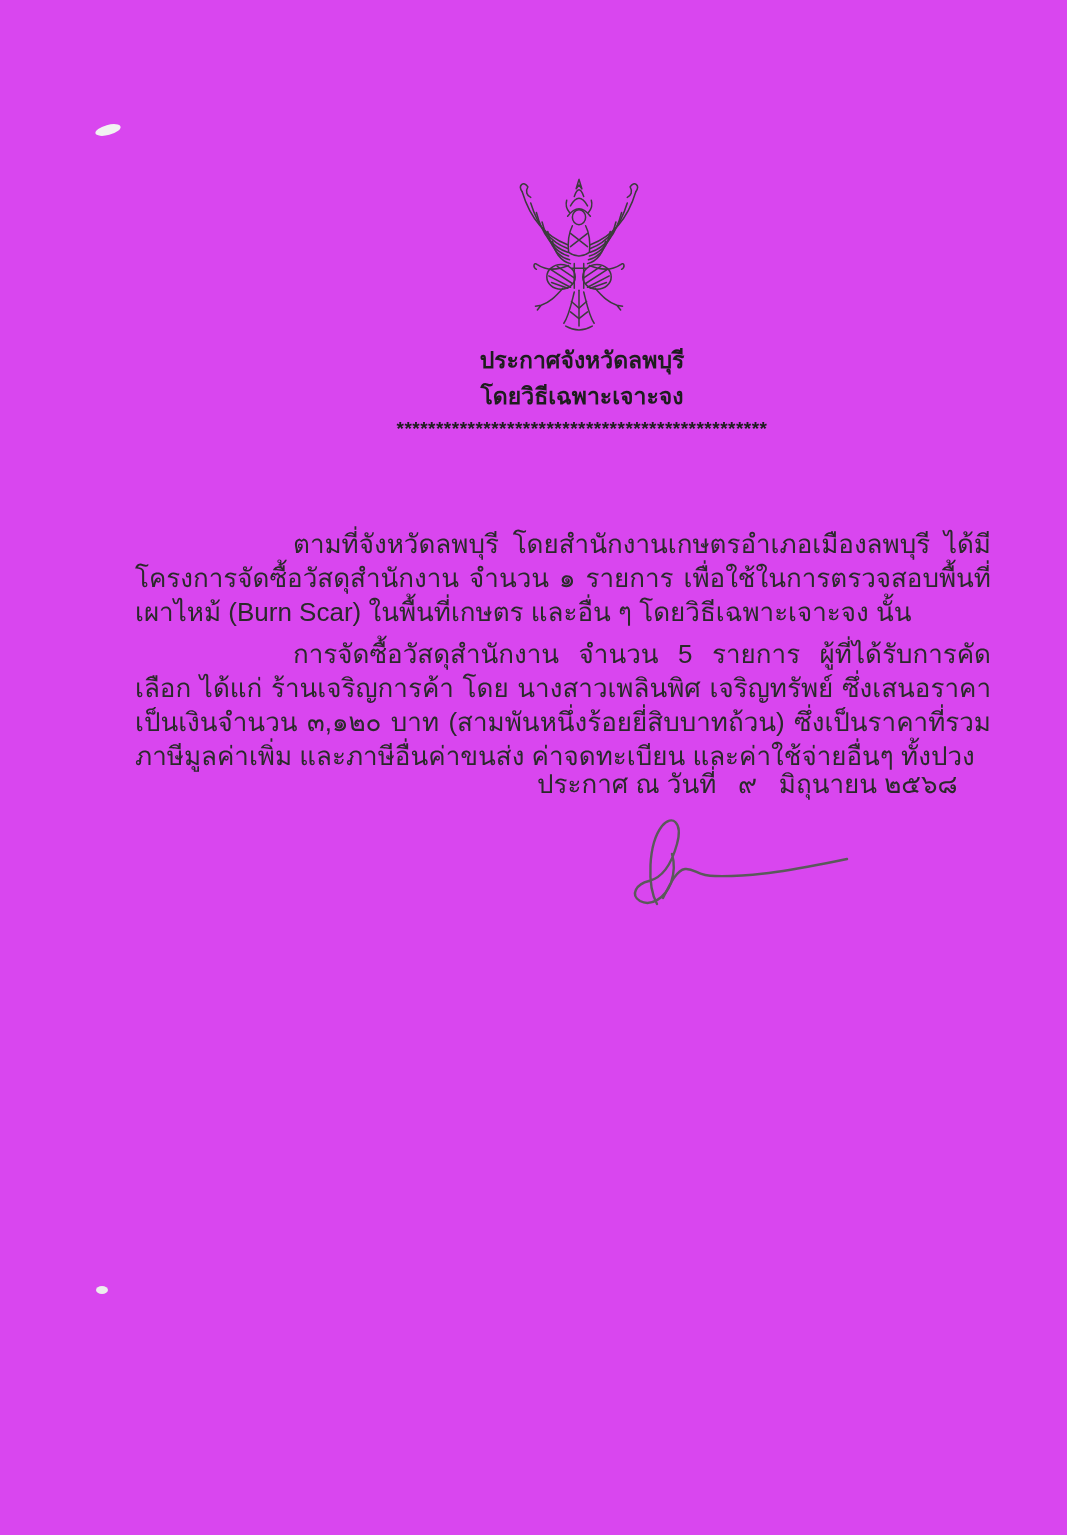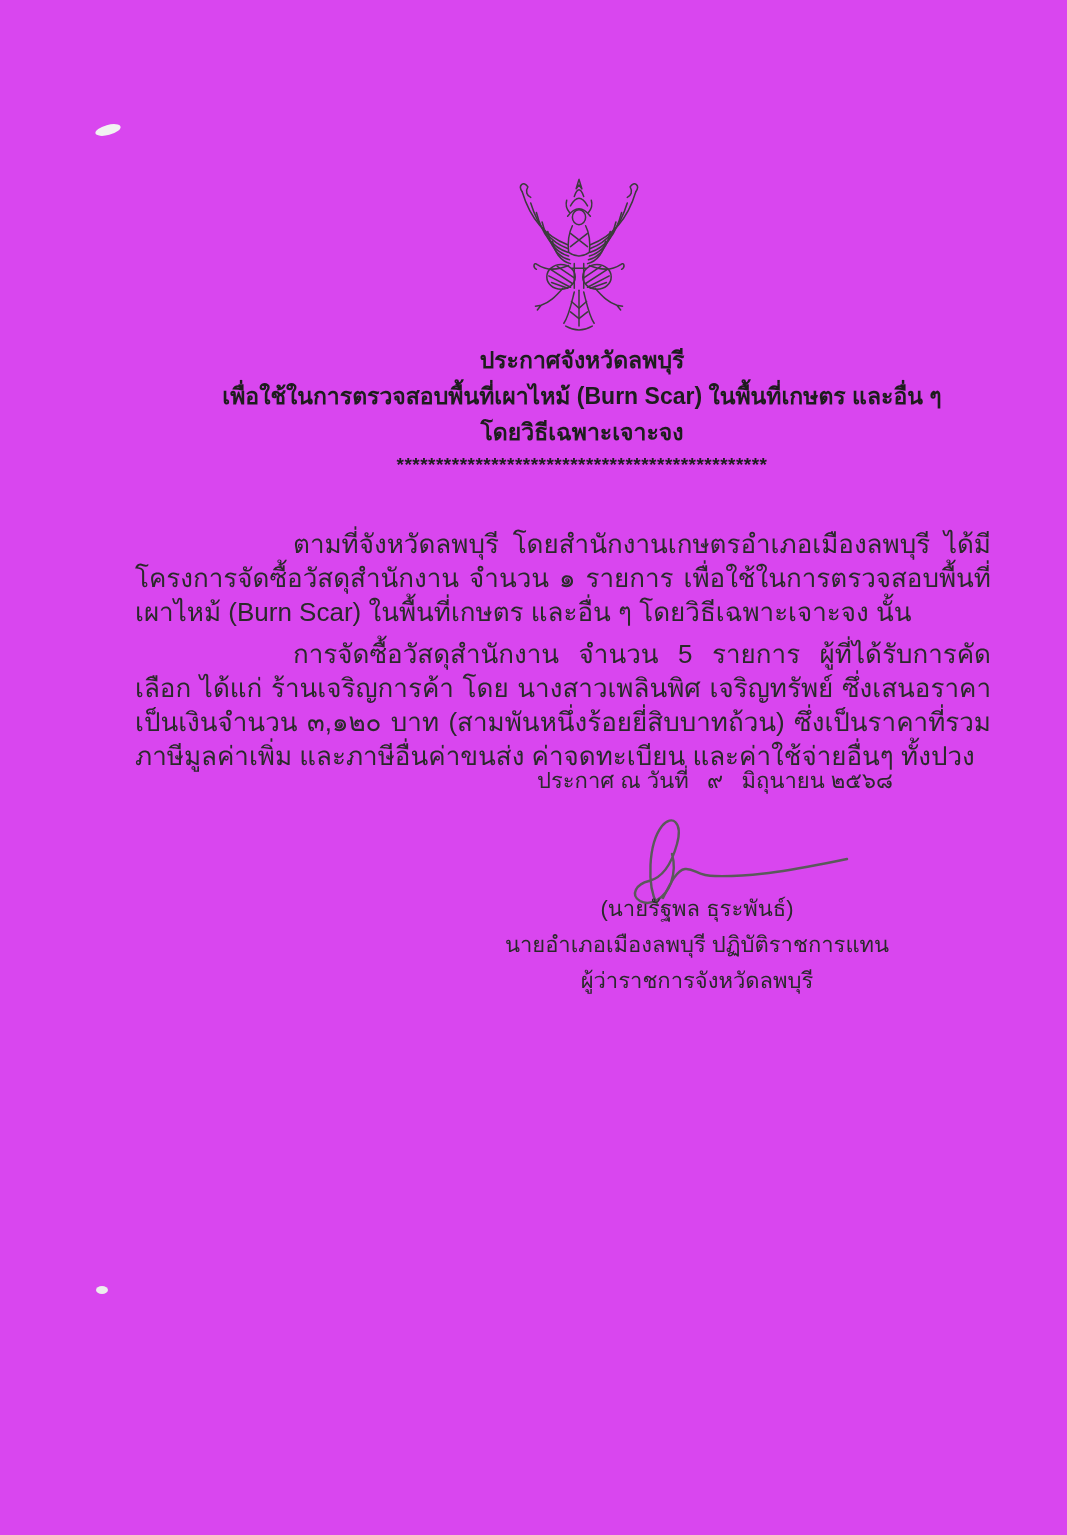--- a/index.html
+++ b/index.html
@@ -33,21 +33,21 @@
   }
   .body-para{
     position:absolute;left:135px;width:856px;margin:0;
     font-size:26px;line-height:34px;color:#2a2a2a;
     text-indent:158px;text-align:justify;
   }
   .p1{top:527px;}
   .p2{top:637px;}
   .date-line{
     position:absolute;left:537px;top:763px;
-    font-size:22px;color:#2a2a2a;white-space:pre;
+    font-size:26px;color:#2a2a2a;white-space:pre;
   }
   .signature-svg{
     position:absolute;left:613px;top:806px;width:248px;height:102px;
   }
   .signature-svg path{fill:none;stroke:#5a5a5a;stroke-width:2.4;stroke-linecap:round;}
   .sig-block{
     position:absolute;left:457px;top:891px;width:480px;
     text-align:center;font-size:22px;line-height:36px;color:#2a2a2a;
   }
   .artifact{position:absolute;border-radius:50%;background:#f2f2f2;}
@@ -109,34 +109,28 @@
       <path d="M70,122 C66,138 64,148 59,155"></path>
       <path d="M80,122 C84,138 86,148 91,155"></path>
       <path d="M67,132 L75,139 L83,132"></path>
       <path d="M66,143 L75,150 L84,143"></path>
       <path d="M61,158 Q75,166 89,158"></path>
     </svg>
   </div>
 
   <div class="doc-header">
     <div class="h-line">ประกาศจังหวัดลพบุรี</div>
-    <div class="h-line">เพื่อใช้ในการตรวจสอบพื้นที่เผาไหม้ (Burn Scar) ในพื้นที่เกษตร และอื่น ๆ</div>
     <div class="h-line">โดยวิธีเฉพาะเจาะจง</div>
     <div class="divider">***********************************************</div>
   </div>
 
   <p class="body-para p1">ตามที่จังหวัดลพบุรี โดยสำนักงานเกษตรอำเภอเมืองลพบุรี ได้มีโครงการจัดซื้อวัสดุสำนักงาน จำนวน ๑ รายการ เพื่อใช้ในการตรวจสอบพื้นที่เผาไหม้ (Burn Scar) ในพื้นที่เกษตร และอื่น ๆ โดยวิธีเฉพาะเจาะจง นั้น</p>
   <p class="body-para p2">การจัดซื้อวัสดุสำนักงาน จำนวน 5 รายการ ผู้ที่ได้รับการคัดเลือก ได้แก่ ร้านเจริญการค้า โดย นางสาวเพลินพิศ  เจริญทรัพย์ ซึ่งเสนอราคาเป็นเงินจำนวน ๓,๑๒๐ บาท (สามพันหนึ่งร้อยยี่สิบบาทถ้วน) ซึ่งเป็นราคาที่รวมภาษีมูลค่าเพิ่ม และภาษีอื่นค่าขนส่ง ค่าจดทะเบียน และค่าใช้จ่ายอื่นๆ ทั้งปวง</p>
 
   <div class="date-line">ประกาศ ณ วันที่   ๙   มิถุนายน ๒๕๖๘</div>
 
   <svg class="signature-svg" viewBox="0 0 248 102" xmlns="http://www.w3.org/2000/svg">
     <path d="M44,98 C34,80 35,38 49,20 C59,8 70,16 64,38 C58,60 48,72 36,75 C23,78 17,89 27,95 C38,101 52,92 58,77 C61,68 62,58 59,48"></path>
     <path d="M50,92 C58,76 64,64 72,63 C82,62 84,70 102,70 C140,71 182,64 234,53"></path>
   </svg>
 
-  <div class="sig-block">
-    <div>(นายรัฐพล  ธุระพันธ์)</div>
-    <div>นายอำเภอเมืองลพบุรี ปฏิบัติราชการแทน</div>
-    <div>ผู้ว่าราชการจังหวัดลพบุรี</div>
-  </div>
 
 </div>
 
 </body></html>

